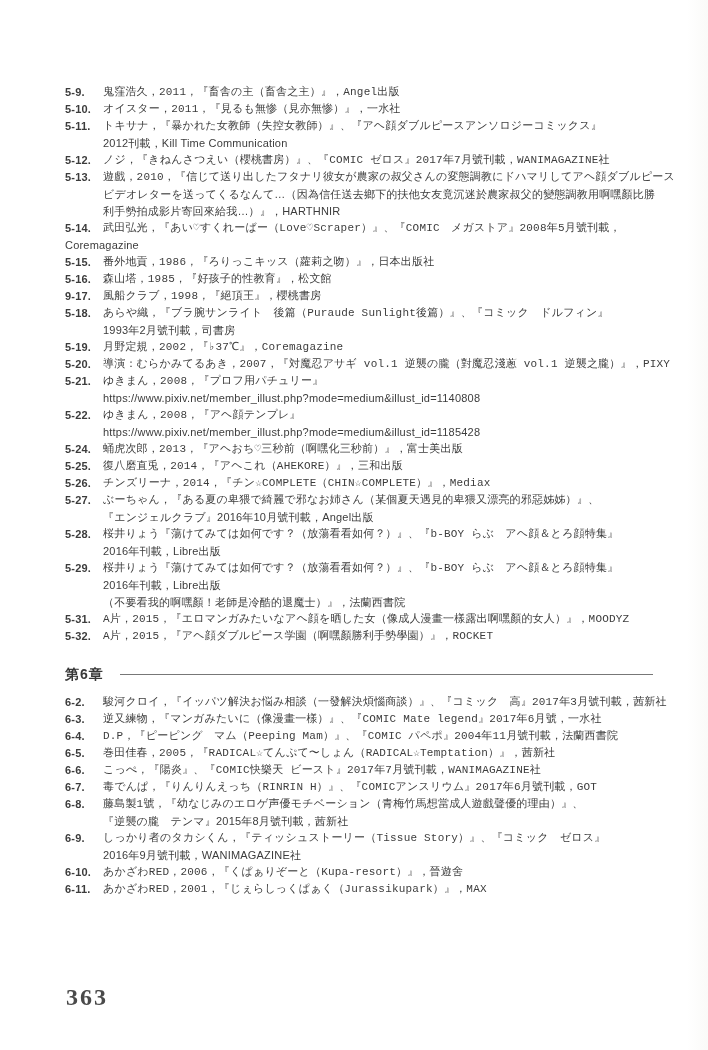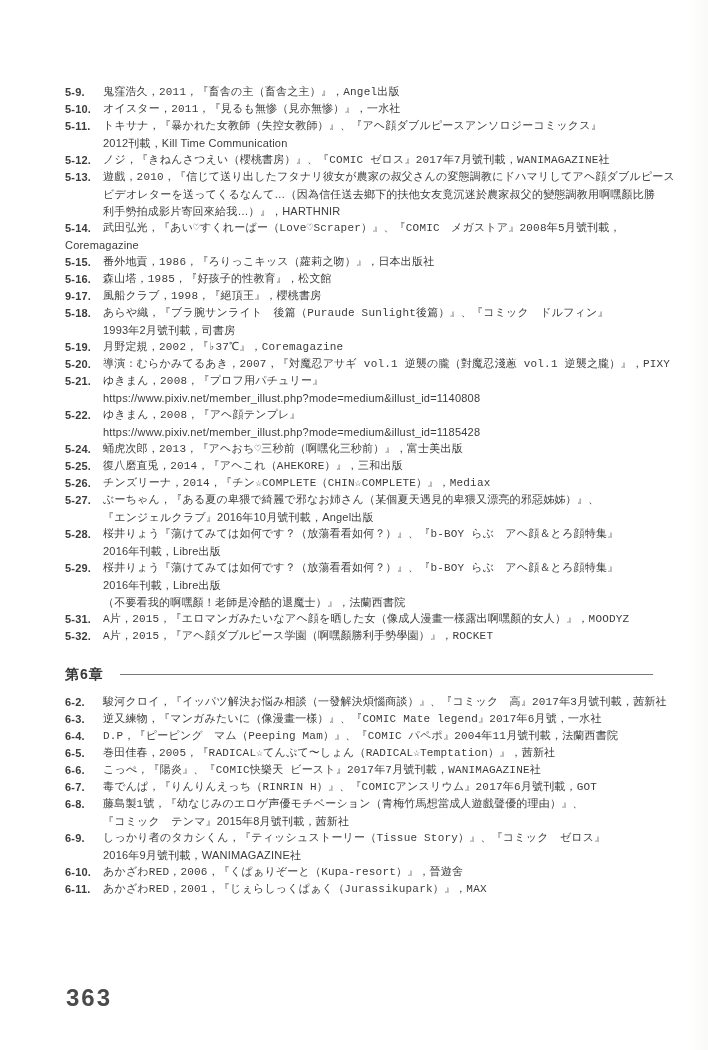--- a/index.html
+++ b/index.html
@@ -27,20 +27,21 @@
   .entry-line { flex: 1; white-space: nowrap; font-family: Liberation Mono, monospace; }
   .entry-cont { padding-left: 38px; white-space: nowrap; }
   .entry-cont.flush { padding-left: 0; }
   .section-heading-row { display: flex; align-items: center; margin: 21px 0 11px 0; }
   .heading-text { font-weight: bold; font-size: 14px; letter-spacing: 1px; color: #383838; }
   .heading-rule { flex: 1; height: 1.5px; background: #777777; margin-left: 16px; }
   .page-number {
     position: absolute; left: 66px; top: 984px;
     font-size: 24px; font-weight: bold; letter-spacing: 2px;
     color: #4a4a4a;
+    font-family: Liberation Serif, serif;
   }
 </style>
 </head>
 <body>
 
 <div class="page">
   <div class="content">
       <div class="entry">
         <div class="entry-first">
           <span class="entry-num">5-9.</span>
@@ -224,21 +225,21 @@
         <div class="entry-first">
           <span class="entry-num">6-7.</span>
           <span class="entry-line">毒でんぱ，『りんりんえっち（RINRIN H）』、『COMICアンスリウム』2017年6月號刊載，GOT</span>
         </div>
       </div>
       <div class="entry">
         <div class="entry-first">
           <span class="entry-num">6-8.</span>
           <span class="entry-line">藤島製1號，『幼なじみのエロゲ声優モチベーション（青梅竹馬想當成人遊戲聲優的理由）』、</span>
         </div>
-        <div class="entry-cont">『コミック　テンマ』2015年8月號刊載，茜新社</div>
+        <div class="entry-cont">『逆襲の朧　テンマ』2015年8月號刊載，茜新社</div>
       </div>
       <div class="entry">
         <div class="entry-first">
           <span class="entry-num">6-9.</span>
           <span class="entry-line">しっかり者のタカシくん，『ティッシュストーリー（Tissue Story）』、『コミック　ゼロス』</span>
         </div>
         <div class="entry-cont">2016年9月號刊載，WANIMAGAZINE社</div>
       </div>
       <div class="entry">
         <div class="entry-first">

